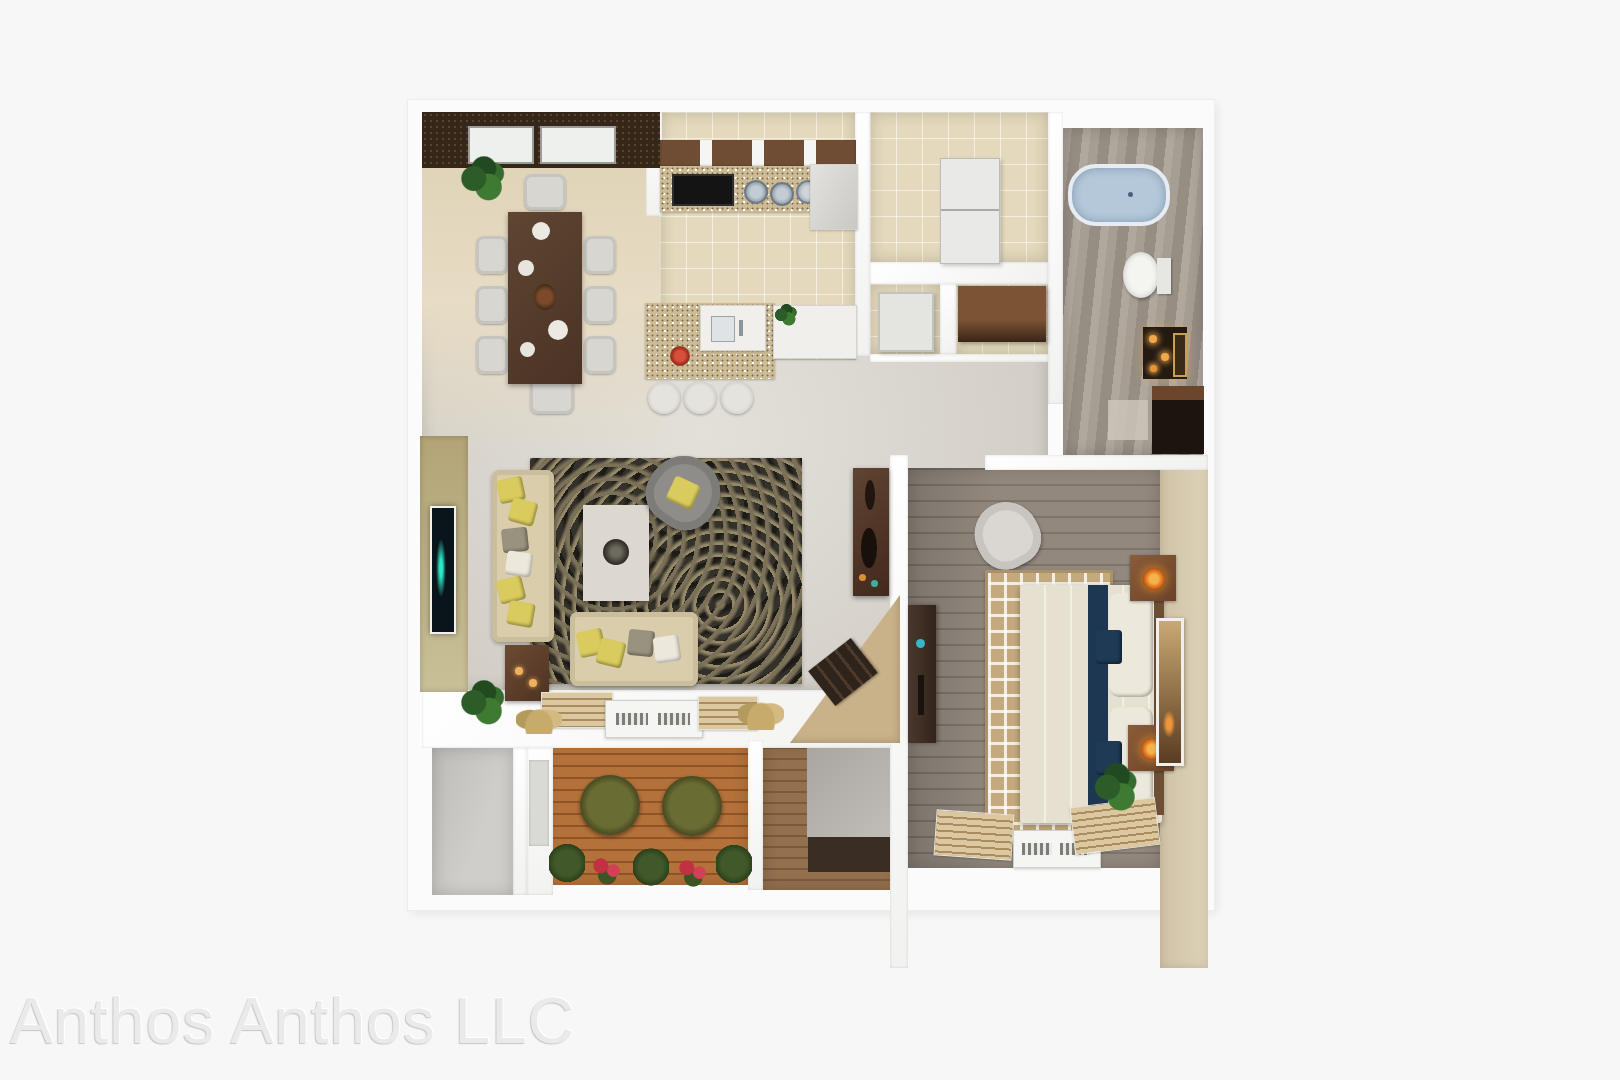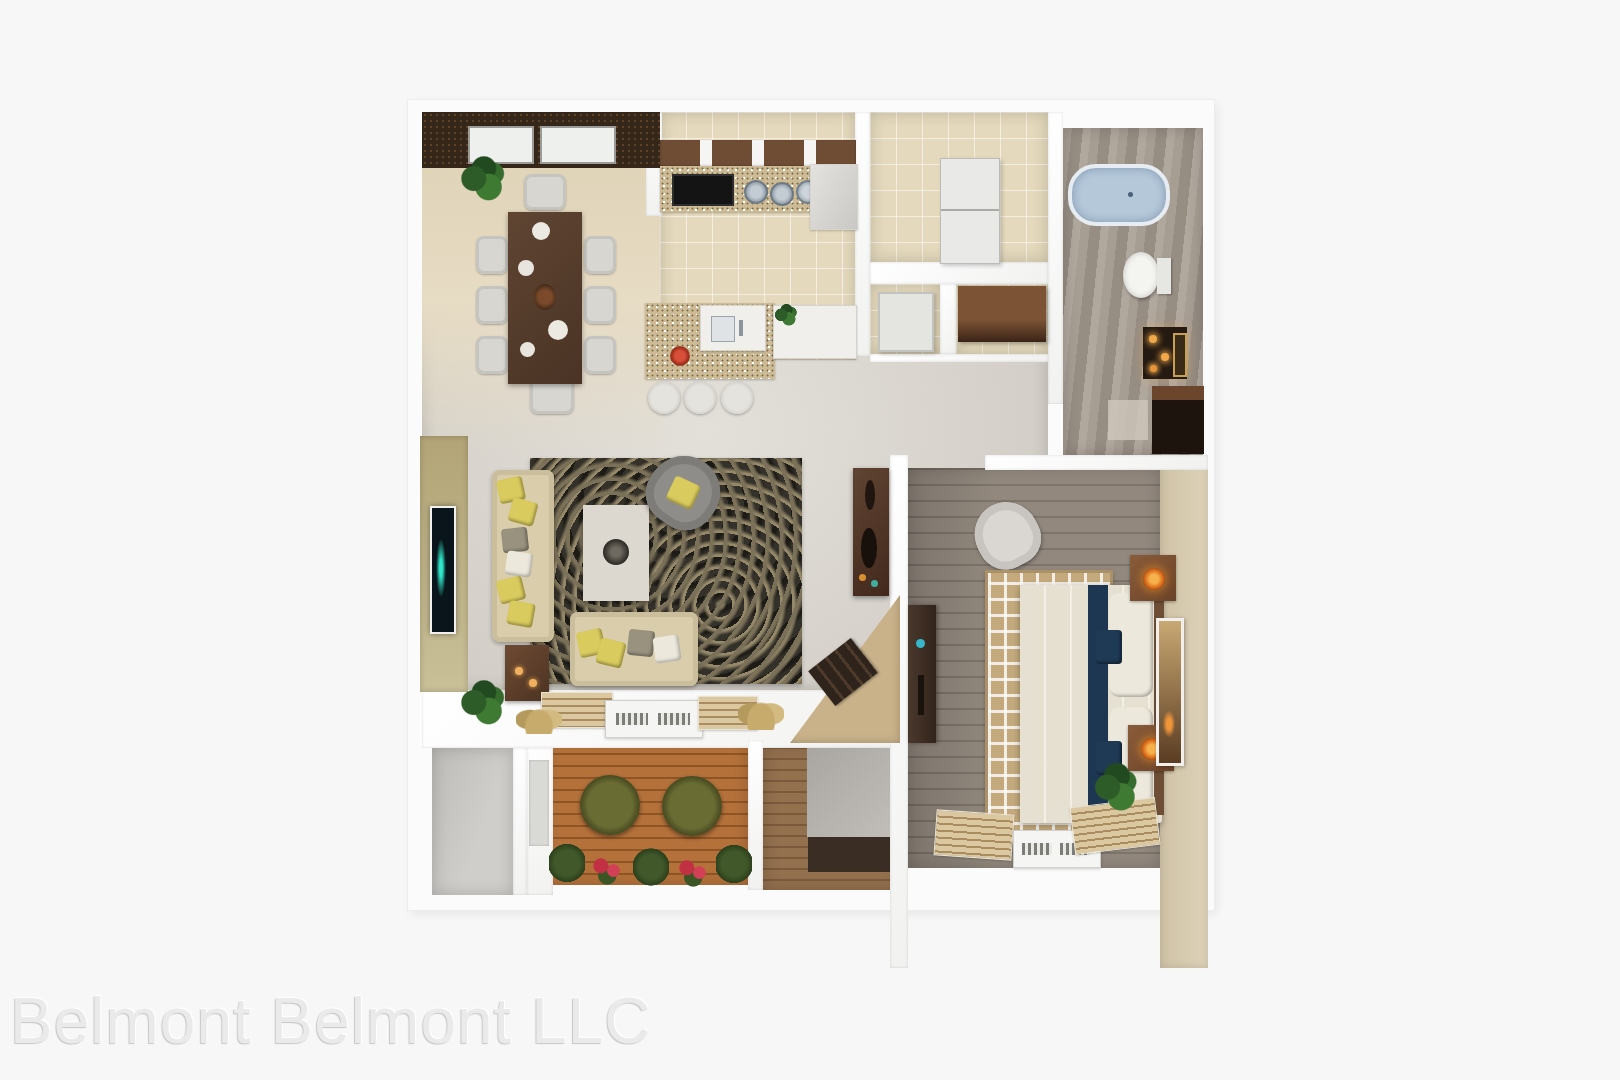--- a/index.html
+++ b/index.html
@@ -283,13 +283,13 @@
   <div class="abs" style="left:172px;top:675px;width:60px;height:60px;border-radius:50%;background:radial-gradient(circle,#6a6d33 0 52%,#4b4e22 68%,#2e3015 100%);box-shadow:0 2px 4px rgba(0,0,0,.45);"></div>
   <div class="abs" style="left:254px;top:676px;width:60px;height:60px;border-radius:50%;background:radial-gradient(circle,#6a6d33 0 52%,#4b4e22 68%,#2e3015 100%);box-shadow:0 2px 4px rgba(0,0,0,.45);"></div>
   <div class="abs bush" style="left:141px;top:743px;width:36px;height:40px;"></div>
   <div class="abs flowers" style="left:182px;top:753px;width:36px;height:32px;"></div>
   <div class="abs bush" style="left:225px;top:748px;width:36px;height:38px;"></div>
   <div class="abs flowers" style="left:268px;top:755px;width:36px;height:32px;"></div>
   <div class="abs bush" style="left:308px;top:744px;width:36px;height:40px;"></div>
 
 </div>
 
-<div id="watermark" class="abs">Belmont Belmont LLC</div>
+<div id="watermark" class="abs">Anthos Anthos LLC</div>
 
 </body></html>

